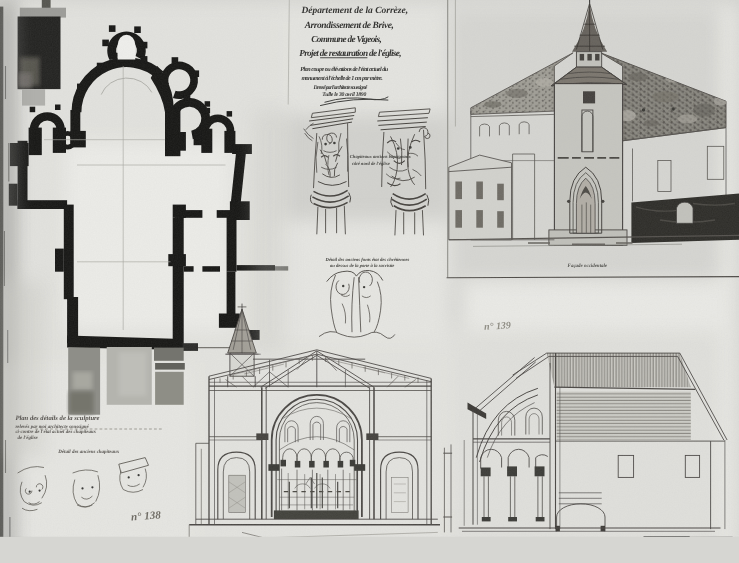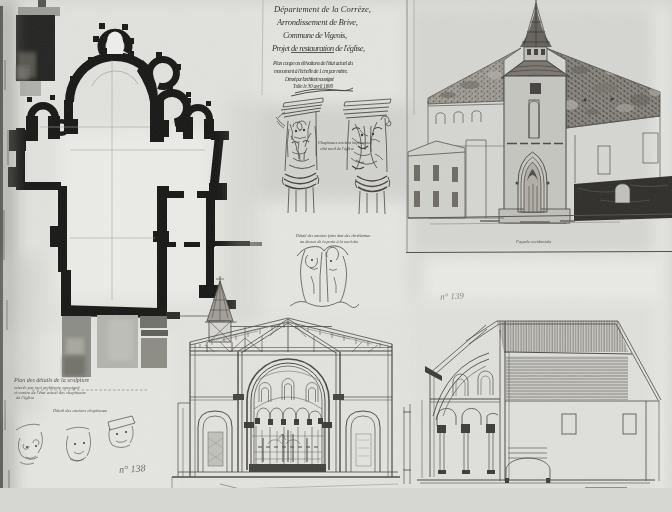--- a/index.html
+++ b/index.html
@@ -1,16 +1,16 @@
 <!DOCTYPE html>
 <html><head>
 <meta charset="utf-8">
 <style>
   html,body{margin:0;padding:0;background:#d6d6d2;}
-  #page{width:672px;height:488px;position:relative;overflow:hidden;font-family:"Liberation Serif", serif;}
+  #page{width:672px;height:488px;position:relative;overflow:hidden;font-family:"Liberation Serif", serif;font-weight:bold;}
 </style>
 </head>
 <body>
 <div id="page">
 <svg width="672" height="512" viewBox="0 0 672 512">
 <defs>
   <pattern id="vhatch" width="2.6" height="8" patternUnits="userSpaceOnUse">
     <rect width="2.6" height="8" fill="#cccbc5"></rect>
     <line x1="1" y1="0" x2="1" y2="8" stroke="#605d57" stroke-width="0.7"></line>
   </pattern>

